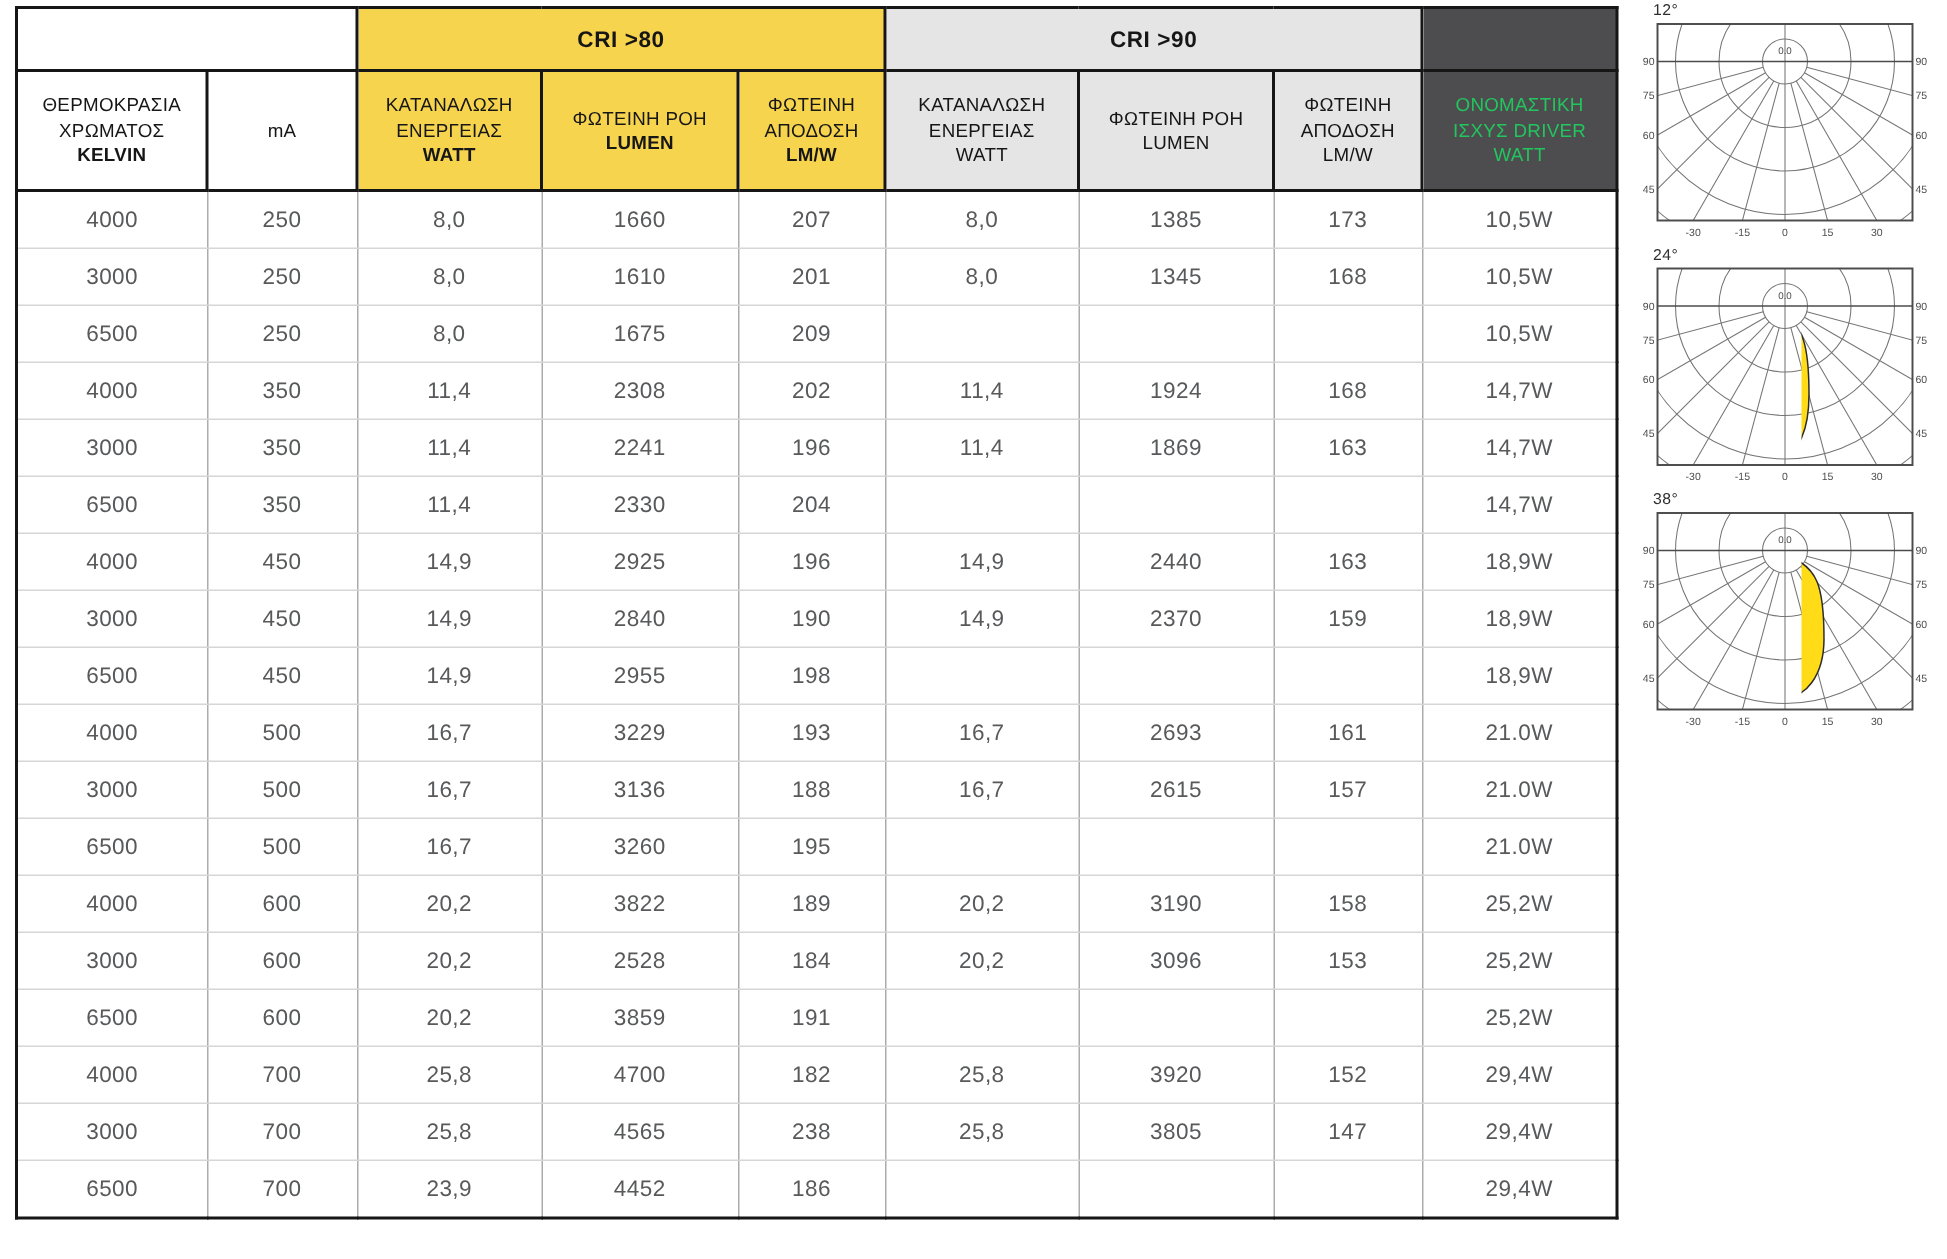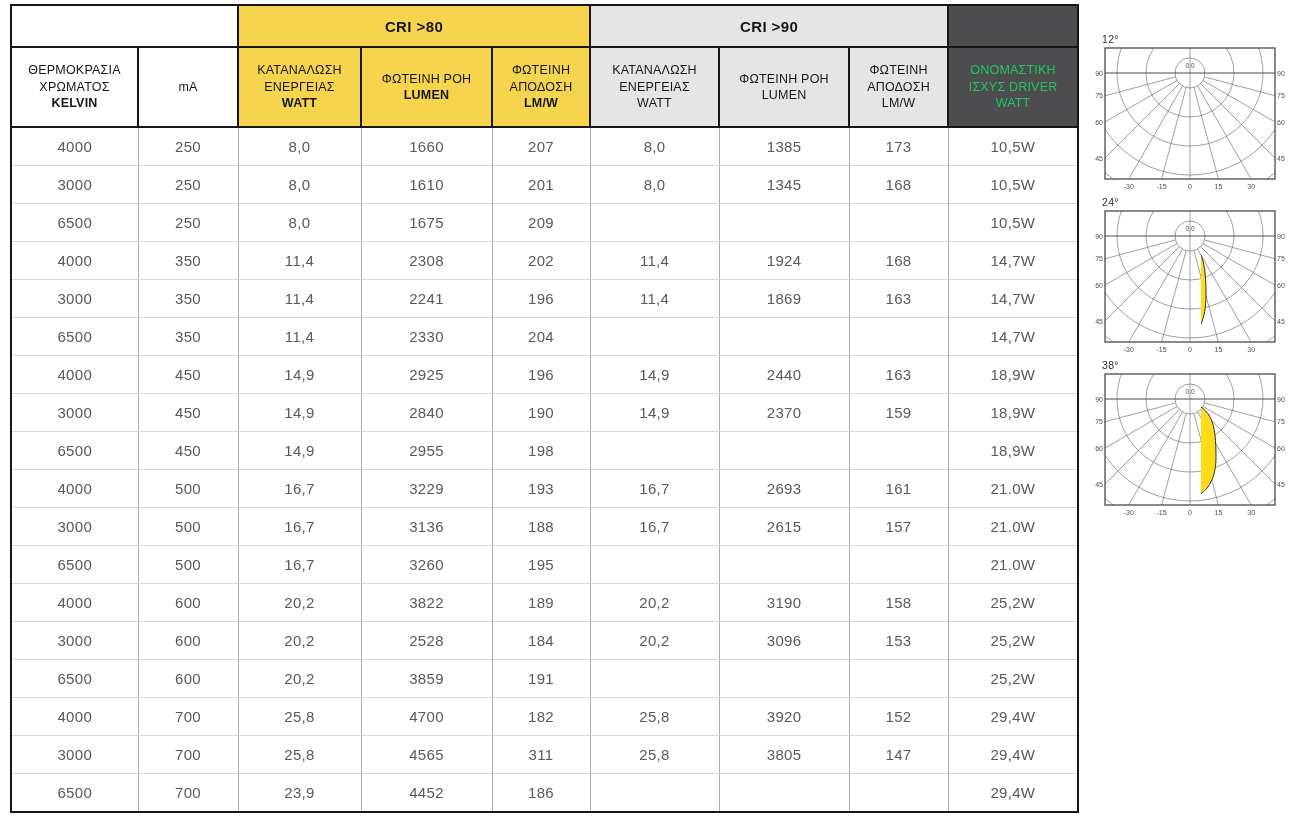--- a/index.html
+++ b/index.html
@@ -44,21 +44,21 @@
     border-bottom:1px solid #D6D6D8;
     background:#ffffff;
   }
   tbody tr:last-child td{border-bottom:none;}
   tbody td:last-child{border-right:none;border-radius:13px;}
 
   
   .diagrams{position:absolute;left:1094px;top:0;width:204px;height:500px;}
   .diagram{position:absolute;left:0;width:200px;}
   .diagram-label{
-    margin-left:8px;height:13px;font-size:10.5px;color:#2e2e2e;letter-spacing:.3px;margin-top:32px;
+    margin-left:8px;height:13px;font-size:10.5px;color:#2e2e2e;letter-spacing:.3px;
   }
   .diagram svg{display:block;}
 </style>
 </head>
 <body>
 
 <div class="page">
 
   <table class="spec">
     <colgroup id="colgroup">
@@ -298,21 +298,21 @@
           <td>25,8</td>
           <td>3920</td>
           <td>152</td>
           <td>29,4W</td>
         </tr>
         <tr>
           <td>3000</td>
           <td>700</td>
           <td>25,8</td>
           <td>4565</td>
-          <td>311</td>
+          <td>238</td>
           <td>25,8</td>
           <td>3805</td>
           <td>147</td>
           <td>29,4W</td>
         </tr>
         <tr>
           <td>6500</td>
           <td>700</td>
           <td>23,9</td>
           <td>4452</td>

